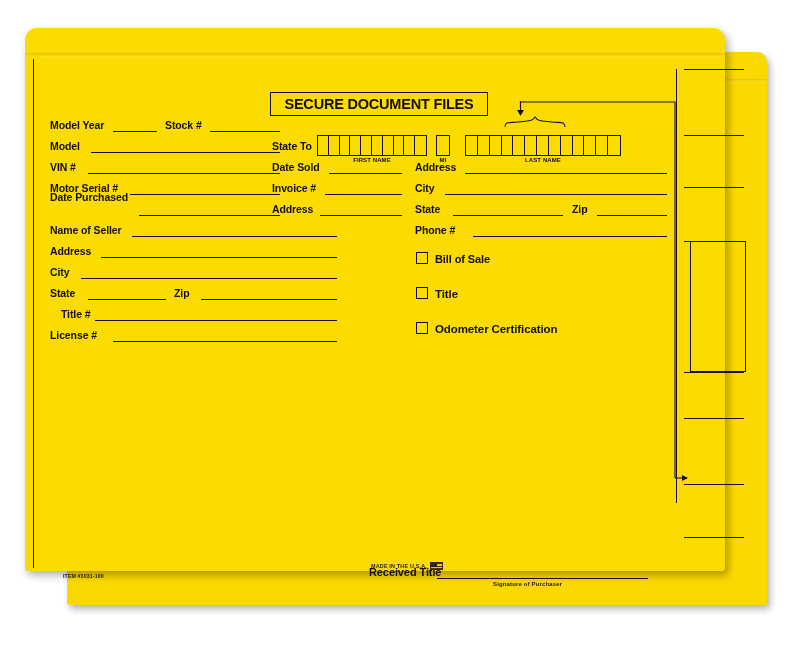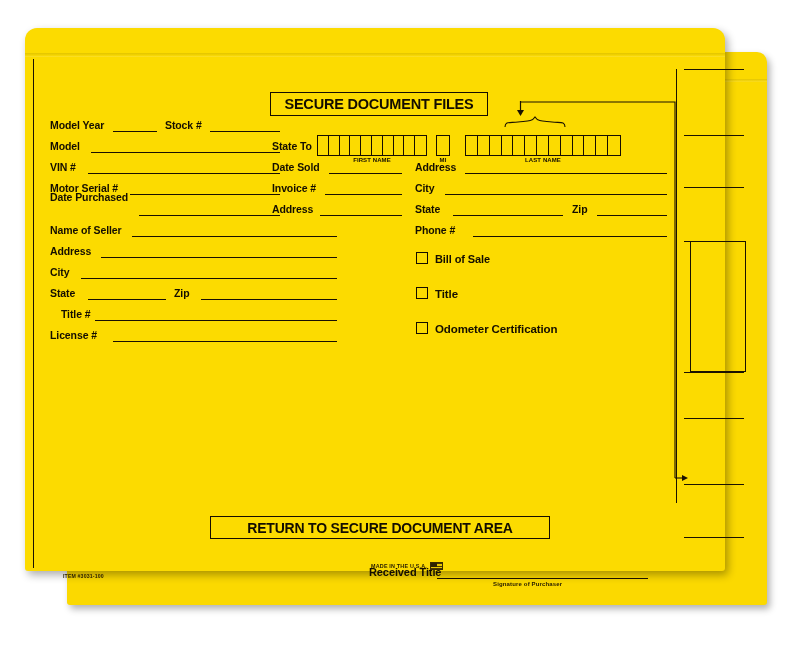--- a/index.html
+++ b/index.html
@@ -356,23 +356,20 @@
       <div class="tabrule" style="left:651px; top:76px; width:60px;"></div>
       <div class="tabrule" style="left:651px; top:128px; width:60px;"></div>
       <div class="tabrule" style="left:651px; top:182px; width:60px;"></div>
       <div class="tabrule" style="left:651px; top:313px; width:60px;"></div>
       <div class="tabrule" style="left:651px; top:359px; width:60px;"></div>
       <div class="tabrule" style="left:651px; top:425px; width:60px;"></div>
       <div class="tabrule" style="left:651px; top:478px; width:60px;"></div>
 
       <div id="pocket" style="left:657px; top:182px; width:56px; height:131px;"></div>
 
-      <div class="banner" id="return-banner">
-        <span>RETURN TO SECURE DOCUMENT AREA</span>
-      </div>
 
     </div>
 
     <div class="micro" id="item-no">ITEM #3031-100</div>
 
     <div id="received-row">
       <div class="lbl" style="position:relative; left:8px; top:0; font-size:11px;">Received Title</div>
       <div class="fillline" style="left:76px; top:12px; width:211px;"></div>
       <div class="micro" style="left:132px; top:15px; font-size:6px;">Signature of Purchaser</div>
     </div>

